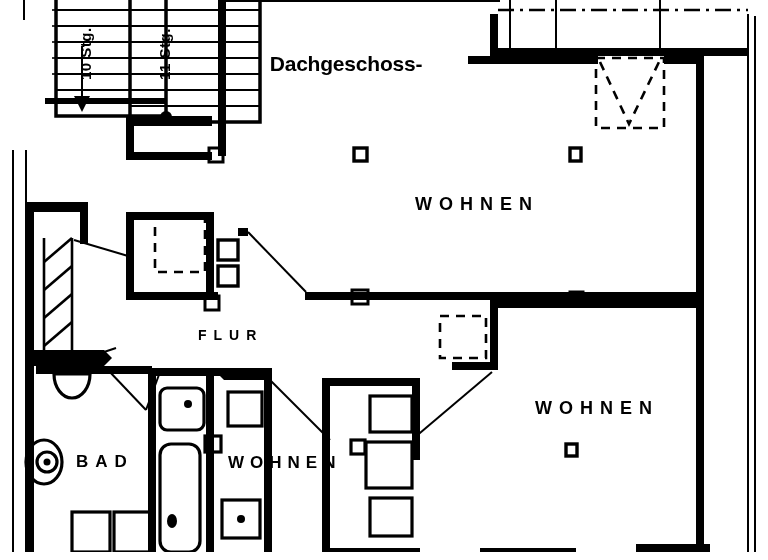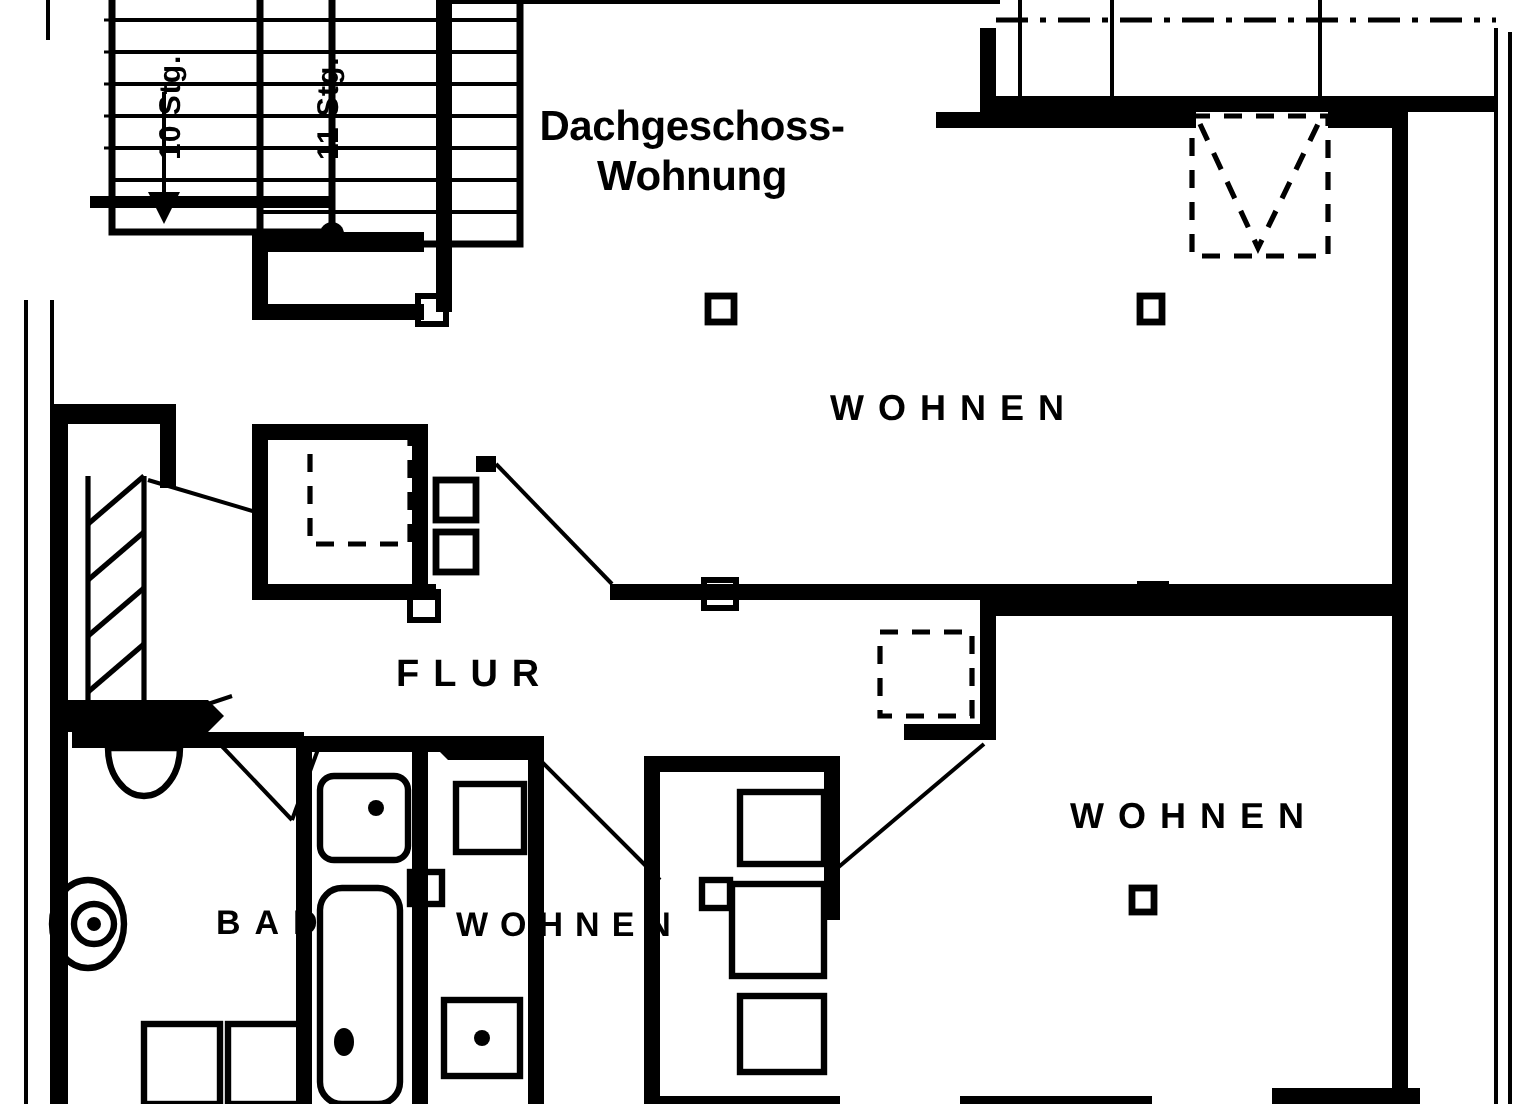--- a/index.html
+++ b/index.html
@@ -85,29 +85,28 @@
   }
   #label-wohnen-2 {
     left: 535px;
     top: 398px;
     font-size: 18px;
     letter-spacing: 7px;
   }
   #label-flur {
     left: 198px;
     top: 327px;
-    font-size: 19px;
+    font-size: 14px;
     letter-spacing: 7px;
   }
   #label-bad {
     left: 76px;
     top: 452px;
     font-size: 17px;
     letter-spacing: 7px;
-    margin-left: 32px;
   }
   #label-kochen {
     left: 228px;
     top: 453px;
     font-size: 17px;
     letter-spacing: 6px;
   }
   .stair-lbl {
     font-size: 15px;
     font-weight: bold;
@@ -366,21 +365,20 @@
       <path class="wall" d="M480 548 L576 548 L576 556 L480 556 Z"></path>
       <path class="wall" d="M636 544 L710 544 L710 552 L636 552 Z"></path>
       <path class="wall" d="M636 544 L644 544 L644 560 L636 560 Z"></path>
       <rect class="fixture-thin" x="362" y="500" width="0" height="0"></rect>
     </g>
 
   </svg>
 
   <div class="lbl" id="label-unit-title">
     <span>Dachgeschoss-</span>
-    <span class="ln2">Wohnung</span>
   </div>
 
   <div class="lbl" id="label-wohnen-1">WOHNEN</div>
 
   <div class="lbl" id="label-wohnen-2">WOHNEN</div>
 
   <div class="lbl" id="label-flur">FLUR</div>
 
   <div class="lbl" id="label-bad">BAD</div>
 

